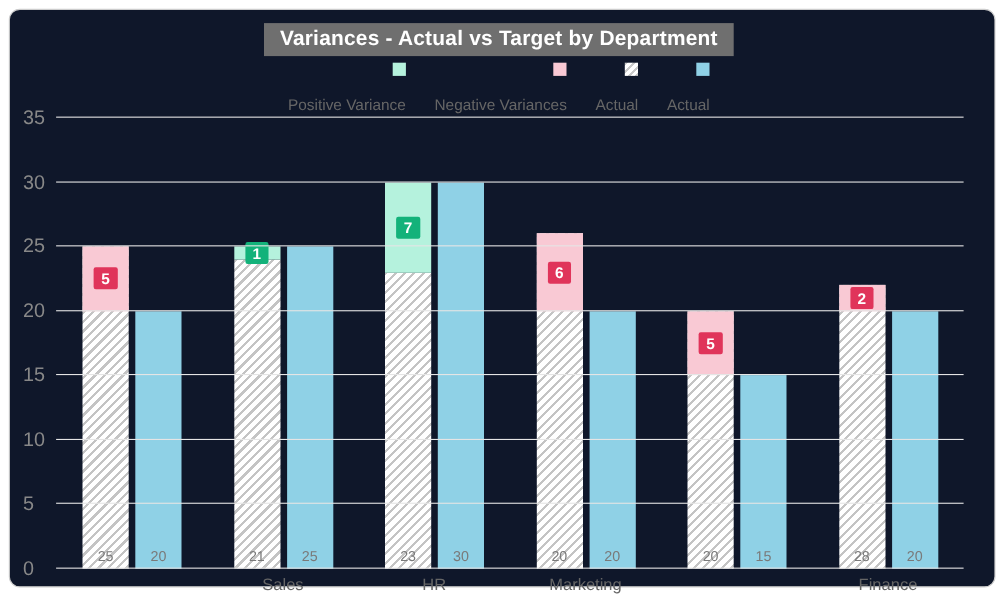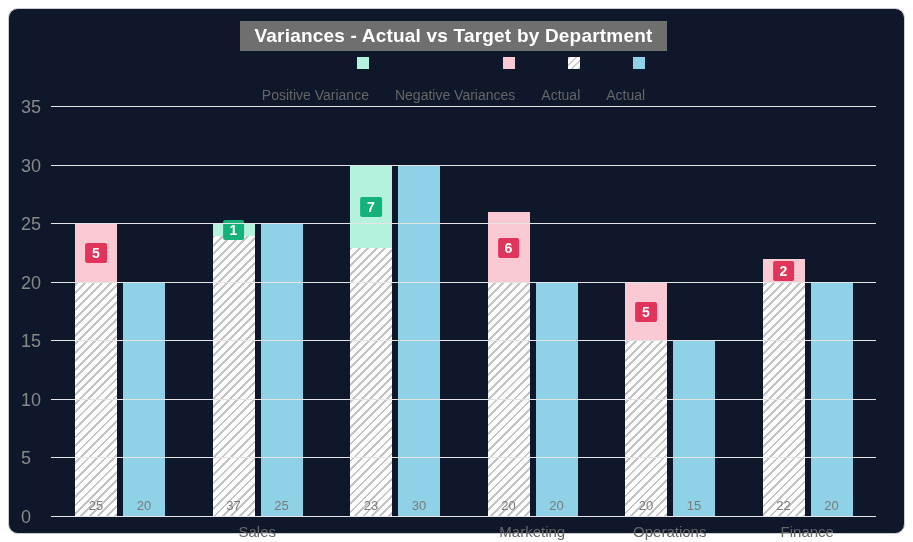--- a/index.html
+++ b/index.html
@@ -165,60 +165,60 @@
           <div class="bar bar-actual" style="height: 57.1429%;"></div>
           <div class="base-label" style="left: 24px;">25</div>
           <div class="base-label" style="left: 72px;">20</div>
         </div>
         <div class="cat">
           <div class="bar bar-target" style="height: 68.5714%;"></div>
           <div class="var-box var-pos" style="bottom: 68.5714%; height: 2.85714%;">
             <div class="badge badge-pos" style="top: 50%;">1</div>
           </div>
           <div class="bar bar-actual" style="height: 71.4286%;"></div>
-          <div class="base-label" style="left: 24px;">37</div>
+          <div class="base-label" style="left: 24px;">21</div>
           <div class="base-label" style="left: 72px;">25</div>
           <div class="cat-label">Sales</div>
         </div>
         <div class="cat">
           <div class="bar bar-target" style="height: 65.7143%;"></div>
           <div class="var-box var-pos" style="bottom: 65.7143%; height: 20%;">
             <div class="badge badge-pos" style="top: 50%;">7</div>
           </div>
           <div class="bar bar-actual" style="height: 85.7143%;"></div>
           <div class="base-label" style="left: 24px;">23</div>
           <div class="base-label" style="left: 72px;">30</div>
+          <div class="cat-label">HR</div>
         </div>
         <div class="cat">
           <div class="bar bar-target" style="height: 74.2857%;"></div>
           <div class="var-box var-neg" style="bottom: 57.1429%; height: 17.1429%;">
             <div class="badge badge-neg" style="top: 50%;">6</div>
           </div>
           <div class="bar bar-actual" style="height: 57.1429%;"></div>
           <div class="base-label" style="left: 24px;">20</div>
           <div class="base-label" style="left: 72px;">20</div>
           <div class="cat-label">Marketing</div>
         </div>
         <div class="cat">
           <div class="bar bar-target" style="height: 57.1429%;"></div>
           <div class="var-box var-neg" style="bottom: 42.8571%; height: 14.2857%;">
             <div class="badge badge-neg" style="top: 50%;">5</div>
           </div>
           <div class="bar bar-actual" style="height: 42.8571%;"></div>
           <div class="base-label" style="left: 24px;">20</div>
           <div class="base-label" style="left: 72px;">15</div>
-          <div class="cat-label">Operations</div>
         </div>
         <div class="cat">
           <div class="bar bar-target" style="height: 62.8571%;"></div>
           <div class="var-box var-neg" style="bottom: 57.1429%; height: 5.71429%;">
             <div class="badge badge-neg" style="top: 50%;">2</div>
           </div>
           <div class="bar bar-actual" style="height: 57.1429%;"></div>
-          <div class="base-label" style="left: 24px;">22</div>
+          <div class="base-label" style="left: 24px;">28</div>
           <div class="base-label" style="left: 72px;">20</div>
           <div class="cat-label">Finance</div>
         </div>
       </div>
   <div class="grid-line" style="bottom: 0%;"></div>
       <div class="y-label" style="bottom: 0%; transform: translateY(50%);">0</div>
       <div class="grid-line" style="bottom: 14.2857%;"></div>
       <div class="y-label" style="bottom: 14.2857%; transform: translateY(50%);">5</div>
       <div class="grid-line" style="bottom: 28.5714%;"></div>
       <div class="y-label" style="bottom: 28.5714%; transform: translateY(50%);">10</div>

